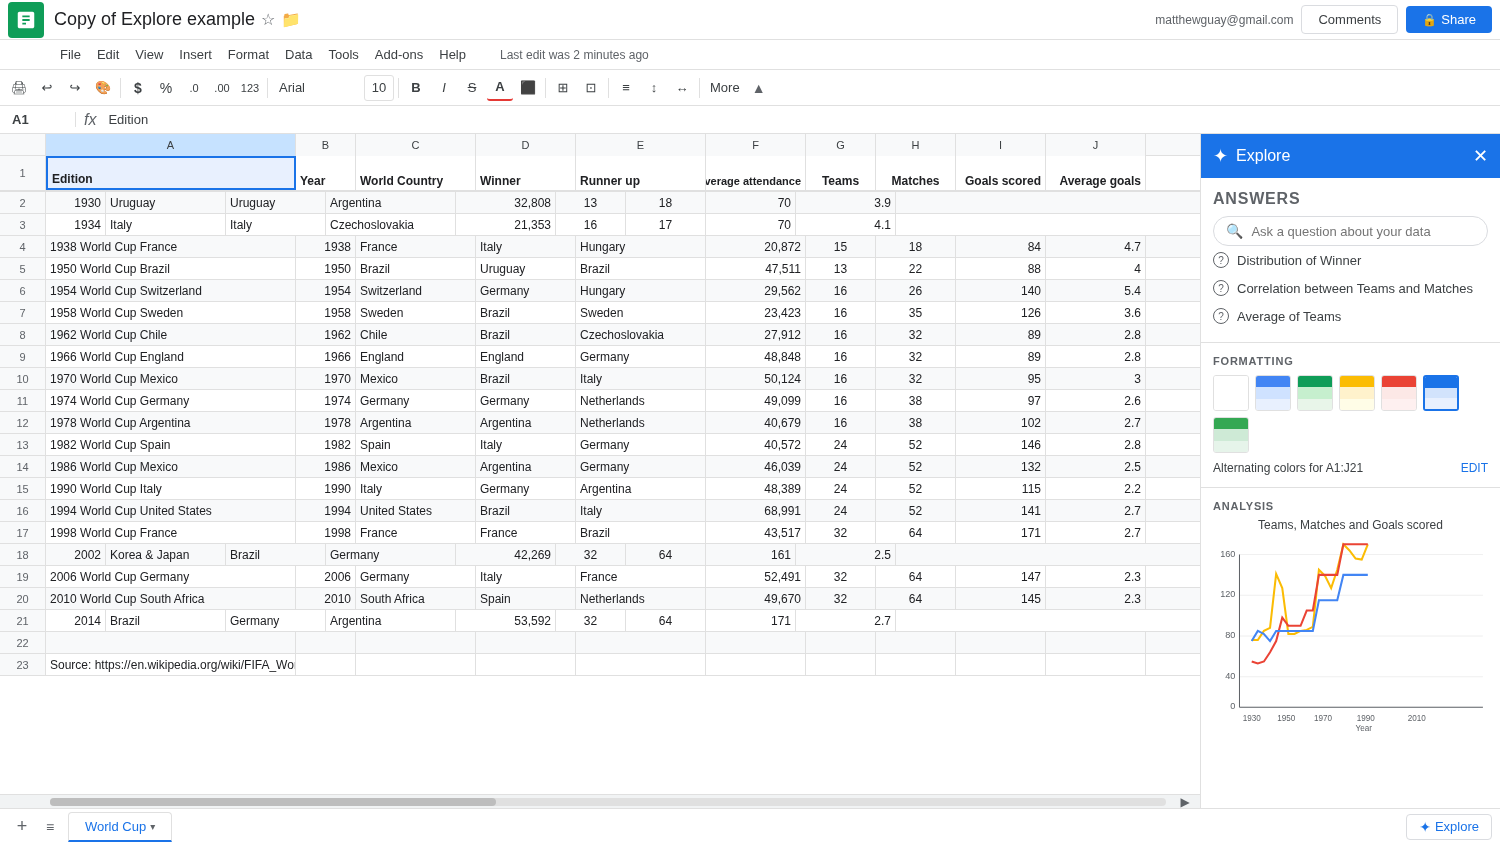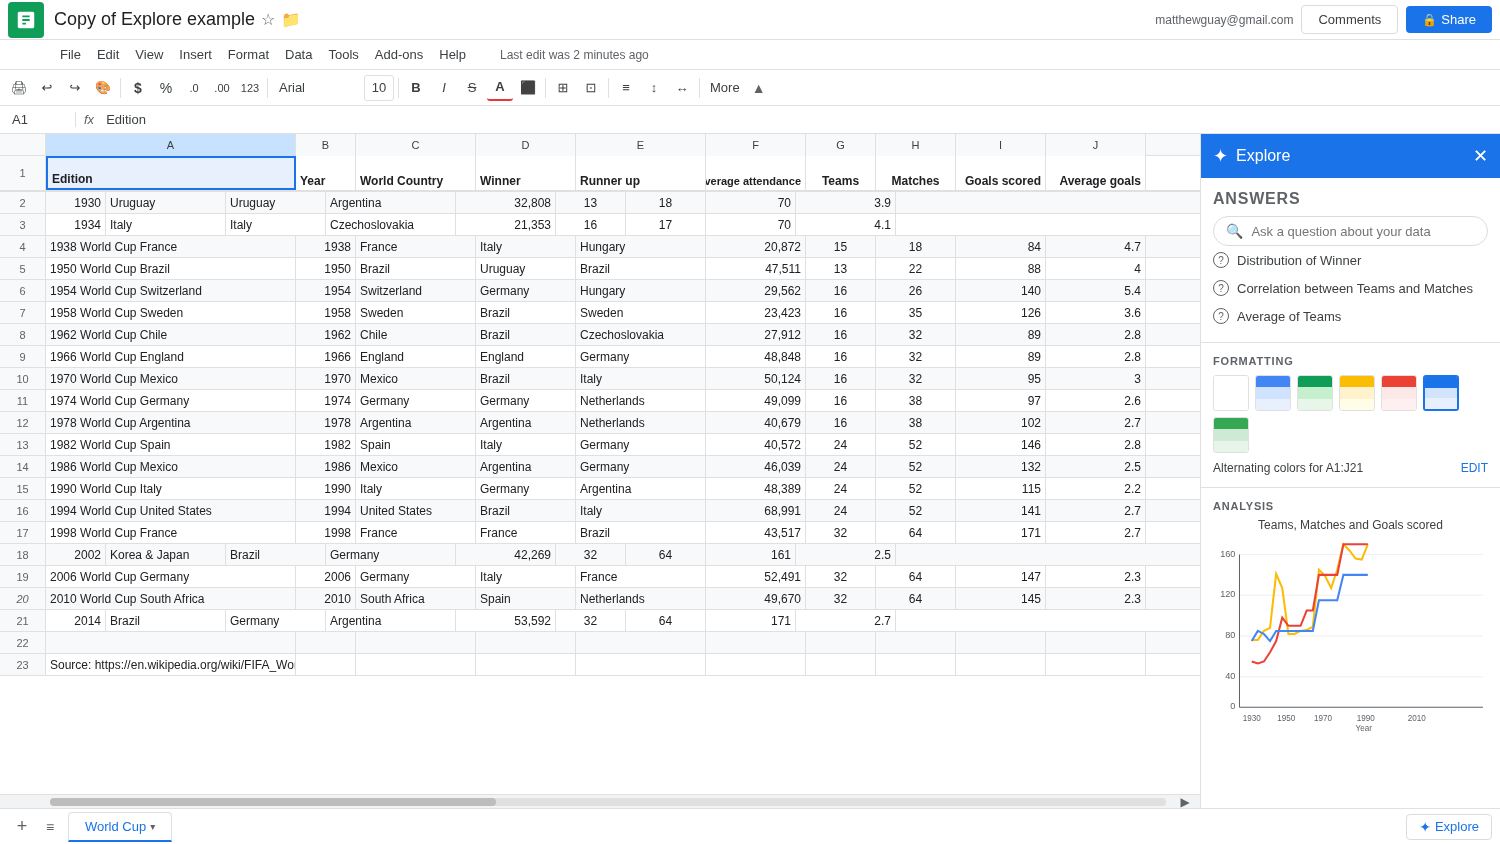--- a/index.html
+++ b/index.html
@@ -148,22 +148,22 @@
   <div class="tb-sep"></div>
   <button class="tb-btn">≡</button>
   <button class="tb-btn">↕</button>
   <button class="tb-btn">↔</button>
   <div class="tb-sep"></div>
   <button style="padding:0 6px; border:none; background:transparent; font-size:13px; color:#3c4043; cursor:pointer; height:26px; display:flex; align-items:center;">More</button>
   <button style="margin-left:4px; border:none; background:transparent; cursor:pointer; color:#5f6368; font-size:14px;">▲</button>
 </div>
 
 <div id="formula-bar" style="display:flex; align-items:center; height:28px; border-bottom:1px solid #e0e0e0; padding:0 6px; background:#fff;">
-  <input id="cell-ref" style="width: 70px; font-size: 13px; color: rgb(60, 64, 67); border-top: none; border-bottom: none; border-left: none; border-image: initial; border-right: 1px solid rgb(224, 224, 224); padding: 0px 6px; outline: none;" value="A1" readonly="">
-  <span style="font-size:13px; color:#5f6368; padding:0 8px; font-style:italic;">fx</span>
+  <input id="cell-ref" style="width: 70px; font-size: 13px; color: rgb(60, 64, 67); border-top: none; border-bottom: none; border-left: none; border-image: initial; border-right: 1px solid rgb(224, 224, 224); padding: 0px 6px; outline: none; font-weight: bold;" value="A1" readonly="">
+  <span style="font-size:16px; color:#5f6368; padding:0 8px; font-style:italic;">fx</span>
   <span style="font-size:13px; color:#3c4043; flex:1; padding:0 4px;">Edition</span>
 </div>
 
 <div id="main" style="display:flex; height:calc(844px - 170px);">
 
   <div id="spreadsheet" style="flex:1; overflow:hidden; display:flex; flex-direction:column;">
 
     <div id="col-headers" style="display:flex; background:#f8f9fa; border-bottom:1px solid #e0e0e0; height:22px; flex-shrink:0;">
       <div class="row-num-header" style="width:46px; min-width:46px; border-right:1px solid #e0e0e0;"></div>
       <div class="col-header col-a selected" style="width:250px; min-width:250px; text-align:center; font-size:11px; color:#3c4043; border-right:1px solid #e0e0e0; display:flex; align-items:center; justify-content:center; background:#c6e2ff;">A</div>
@@ -420,21 +420,21 @@
             <div style="width: 120px; min-width: 120px; font-size: 12px; color: rgb(32, 33, 36); border-right: 1px solid rgb(224, 224, 224); padding: 0px 4px; display: flex; align-items: center; justify-content: flex-start; overflow: hidden; white-space: nowrap;">Germany</div>
             <div style="width: 100px; min-width: 100px; font-size: 12px; color: rgb(32, 33, 36); border-right: 1px solid rgb(224, 224, 224); padding: 0px 4px; display: flex; align-items: center; justify-content: flex-start; overflow: hidden; white-space: nowrap;">Italy</div>
             <div style="width: 130px; min-width: 130px; font-size: 12px; color: rgb(32, 33, 36); border-right: 1px solid rgb(224, 224, 224); padding: 0px 4px; display: flex; align-items: center; justify-content: flex-start; overflow: hidden; white-space: nowrap;">France</div>
             <div style="width: 100px; min-width: 100px; font-size: 12px; color: rgb(32, 33, 36); border-right: 1px solid rgb(224, 224, 224); padding: 0px 4px; display: flex; align-items: center; justify-content: flex-end; overflow: hidden; white-space: nowrap;">52,491</div>
             <div style="width: 70px; min-width: 70px; font-size: 12px; color: rgb(32, 33, 36); border-right: 1px solid rgb(224, 224, 224); padding: 0px 4px; display: flex; align-items: center; justify-content: center; overflow: hidden; white-space: nowrap;">32</div>
             <div style="width: 80px; min-width: 80px; font-size: 12px; color: rgb(32, 33, 36); border-right: 1px solid rgb(224, 224, 224); padding: 0px 4px; display: flex; align-items: center; justify-content: center; overflow: hidden; white-space: nowrap;">64</div>
             <div style="width: 90px; min-width: 90px; font-size: 12px; color: rgb(32, 33, 36); border-right: 1px solid rgb(224, 224, 224); padding: 0px 4px; display: flex; align-items: center; justify-content: flex-end; overflow: hidden; white-space: nowrap;">147</div>
             <div style="width: 100px; min-width: 100px; font-size: 12px; color: rgb(32, 33, 36); border-right: 1px solid rgb(224, 224, 224); padding: 0px 4px; display: flex; align-items: center; justify-content: flex-end; overflow: hidden; white-space: nowrap;">2.3</div>
           </div>
           <div class="sheet-row" style="display: flex; height: 22px; border-bottom: 1px solid rgb(224, 224, 224); background: rgb(248, 249, 250);">
-            <div style="width: 46px; min-width: 46px; text-align: center; font-size: 11px; color: rgb(95, 99, 104); border-right: 1px solid rgb(224, 224, 224); display: flex; align-items: center; justify-content: center; background: rgb(248, 249, 250); font-style: italic;">20</div>
+            <div style="width: 46px; min-width: 46px; text-align: center; font-size: 11px; color: rgb(95, 99, 104); border-right: 1px solid rgb(224, 224, 224); display: flex; align-items: center; justify-content: center; background: rgb(248, 249, 250);">20</div>
             <div style="width: 250px; min-width: 250px; font-size: 12px; color: rgb(32, 33, 36); border-right: 1px solid rgb(224, 224, 224); padding: 0px 4px; display: flex; align-items: center; justify-content: flex-start; overflow: hidden; white-space: nowrap;">2010 World Cup South Africa</div>
             <div style="width: 60px; min-width: 60px; font-size: 12px; color: rgb(32, 33, 36); border-right: 1px solid rgb(224, 224, 224); padding: 0px 4px; display: flex; align-items: center; justify-content: flex-end; overflow: hidden; white-space: nowrap;">2010</div>
             <div style="width: 120px; min-width: 120px; font-size: 12px; color: rgb(32, 33, 36); border-right: 1px solid rgb(224, 224, 224); padding: 0px 4px; display: flex; align-items: center; justify-content: flex-start; overflow: hidden; white-space: nowrap;">South Africa</div>
             <div style="width: 100px; min-width: 100px; font-size: 12px; color: rgb(32, 33, 36); border-right: 1px solid rgb(224, 224, 224); padding: 0px 4px; display: flex; align-items: center; justify-content: flex-start; overflow: hidden; white-space: nowrap;">Spain</div>
             <div style="width: 130px; min-width: 130px; font-size: 12px; color: rgb(32, 33, 36); border-right: 1px solid rgb(224, 224, 224); padding: 0px 4px; display: flex; align-items: center; justify-content: flex-start; overflow: hidden; white-space: nowrap;">Netherlands</div>
             <div style="width: 100px; min-width: 100px; font-size: 12px; color: rgb(32, 33, 36); border-right: 1px solid rgb(224, 224, 224); padding: 0px 4px; display: flex; align-items: center; justify-content: flex-end; overflow: hidden; white-space: nowrap;">49,670</div>
             <div style="width: 70px; min-width: 70px; font-size: 12px; color: rgb(32, 33, 36); border-right: 1px solid rgb(224, 224, 224); padding: 0px 4px; display: flex; align-items: center; justify-content: center; overflow: hidden; white-space: nowrap;">32</div>
             <div style="width: 80px; min-width: 80px; font-size: 12px; color: rgb(32, 33, 36); border-right: 1px solid rgb(224, 224, 224); padding: 0px 4px; display: flex; align-items: center; justify-content: center; overflow: hidden; white-space: nowrap;">64</div>
             <div style="width: 90px; min-width: 90px; font-size: 12px; color: rgb(32, 33, 36); border-right: 1px solid rgb(224, 224, 224); padding: 0px 4px; display: flex; align-items: center; justify-content: flex-end; overflow: hidden; white-space: nowrap;">145</div>
             <div style="width: 100px; min-width: 100px; font-size: 12px; color: rgb(32, 33, 36); border-right: 1px solid rgb(224, 224, 224); padding: 0px 4px; display: flex; align-items: center; justify-content: flex-end; overflow: hidden; white-space: nowrap;">2.3</div>

